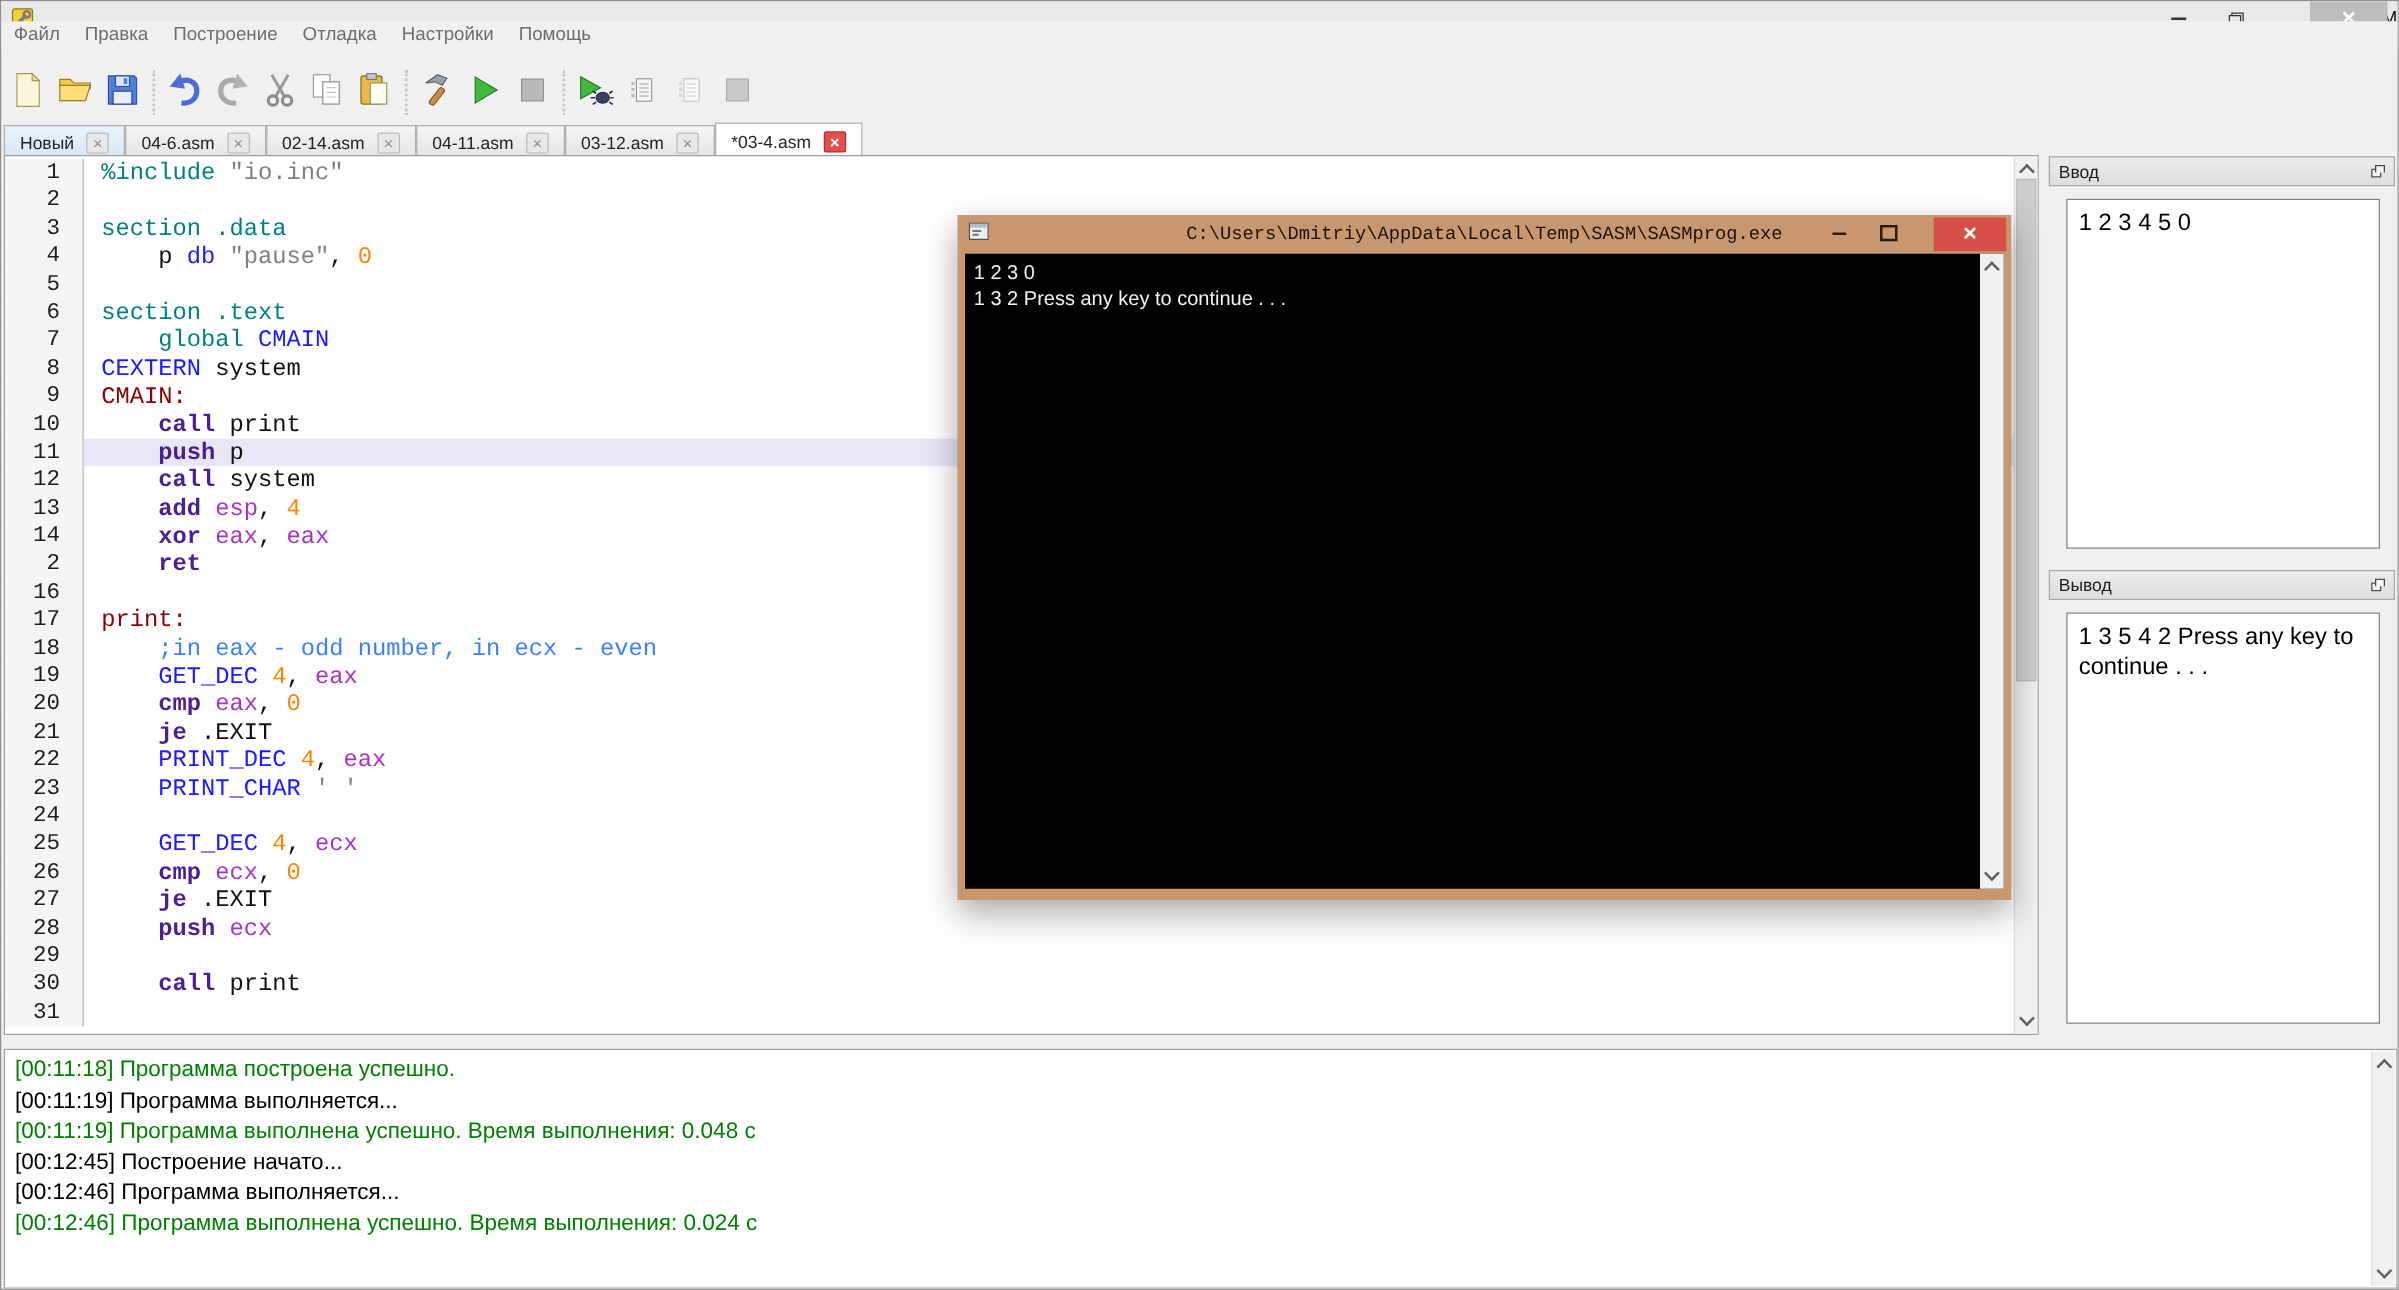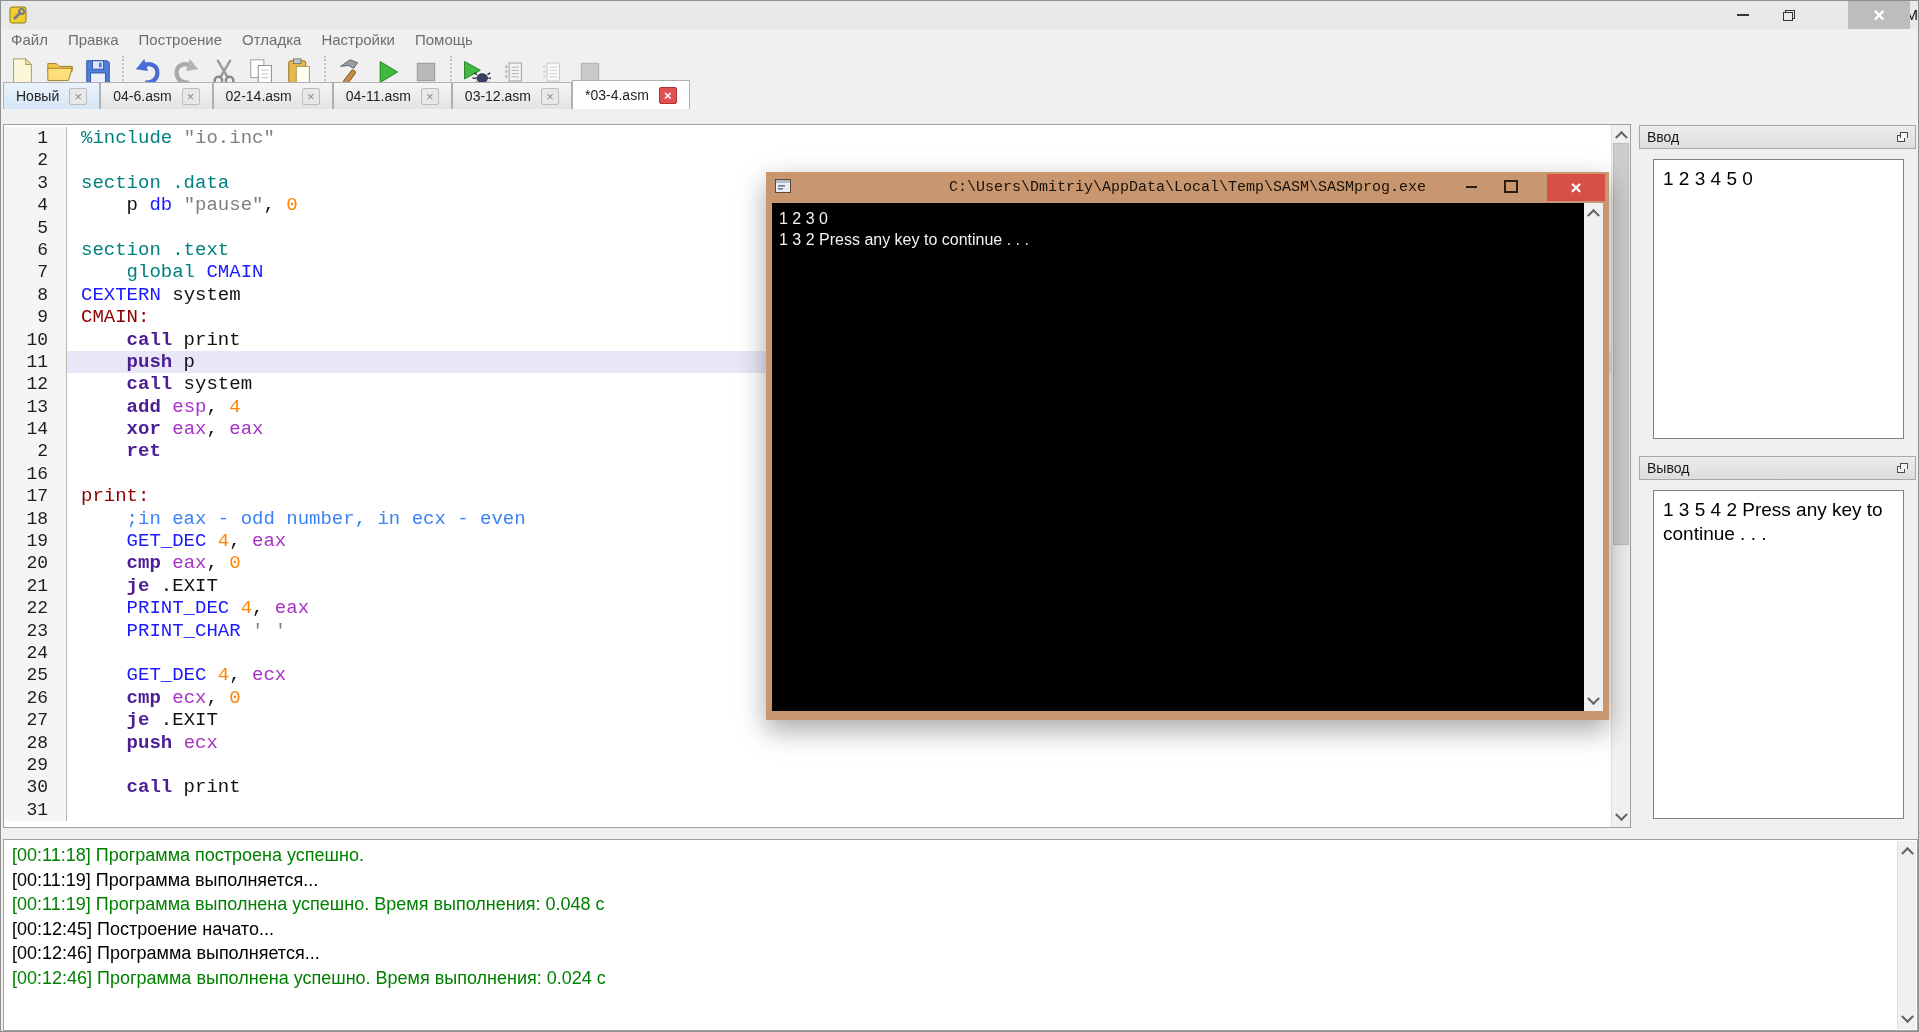--- a/index.html
+++ b/index.html
@@ -15,30 +15,30 @@
   #btn-min{right:152px;width:46px;}
   #btn-max{right:106px;width:46px;}
   #btn-close{right:8px;width:62px;background:#bdbdbd;}
   .min-glyph{width:12px;height:2px;background:#333;}
   .restore-glyph{position:relative;width:12px;height:11px;}
   .restore-glyph::before{content:"";position:absolute;right:0;top:0;width:8px;height:7px;border:1px solid #333;}
   .restore-glyph::after{content:"";position:absolute;left:0;bottom:0;width:8px;height:7px;border:1px solid #333;background:#e9e9e9;}
   #btn-close::before{content:"×";color:#fff;font-size:20px;font-weight:bold;line-height:1;}
 
   
-  #menubar{position:absolute;left:0;top:28px;width:100%;height:22px;display:flex;align-items:center;background:#f0f0f0;text-align:center;}
+  #menubar{position:absolute;left:0;top:16px;width:100%;height:22px;display:flex;align-items:center;background:#f0f0f0;text-align:center;}
   .menu-item{padding:0 10px;font-size:15px;color:#6e6e6e;height:22px;line-height:22px;}
 
   
   #toolbar{position:absolute;left:2px;top:50px;height:46px;display:flex;align-items:center;background:#f0f0f0;}
   .tbtn{width:38px;height:40px;display:flex;align-items:center;justify-content:center;}
   .tsep{width:0;height:36px;border-left:2px dotted #c4c4c4;margin:0 5px;}
 
   
-  #tabbar{position:absolute;left:2px;top:80px;height:28px;display:flex;align-items:flex-end;}
+  #tabbar{position:absolute;left:2px;top:98px;height:28px;display:flex;align-items:flex-end;}
   .tab{height:26px;display:flex;align-items:center;padding:0 12px;
        background:linear-gradient(#f6f6f6,#e3e3e3);border:1px solid #b0b0b0;border-bottom:none;
        font-size:14px;color:#222;}
   .tab.first{background:linear-gradient(#eaf3fc,#d5e6f6);}
   .tab.active{background:#fff;height:28px;}
   .tab-label{white-space:pre;}
   .tab-close{width:16px;height:15px;margin-left:10px;background:#e8e8e8;border:1px solid #bdbdbd;border-radius:2px;
        display:flex;align-items:center;justify-content:center;}
   .tab-close::before{content:"×";font-size:13px;color:#8a8a8a;line-height:1;}
   .tab-close.red{background:#e05050;border-color:#b03030;}

